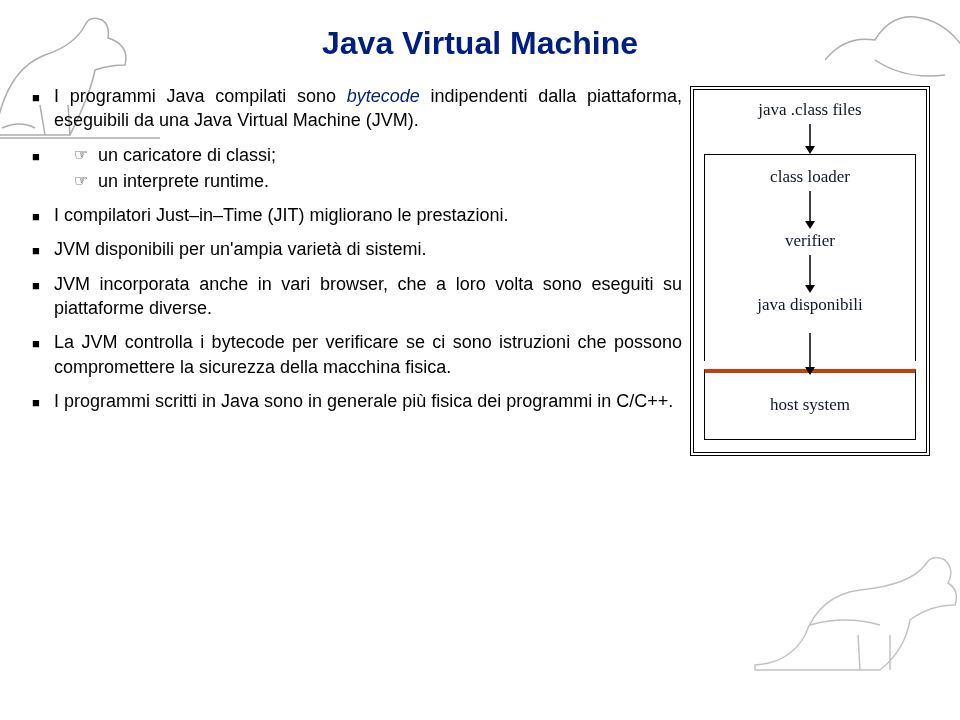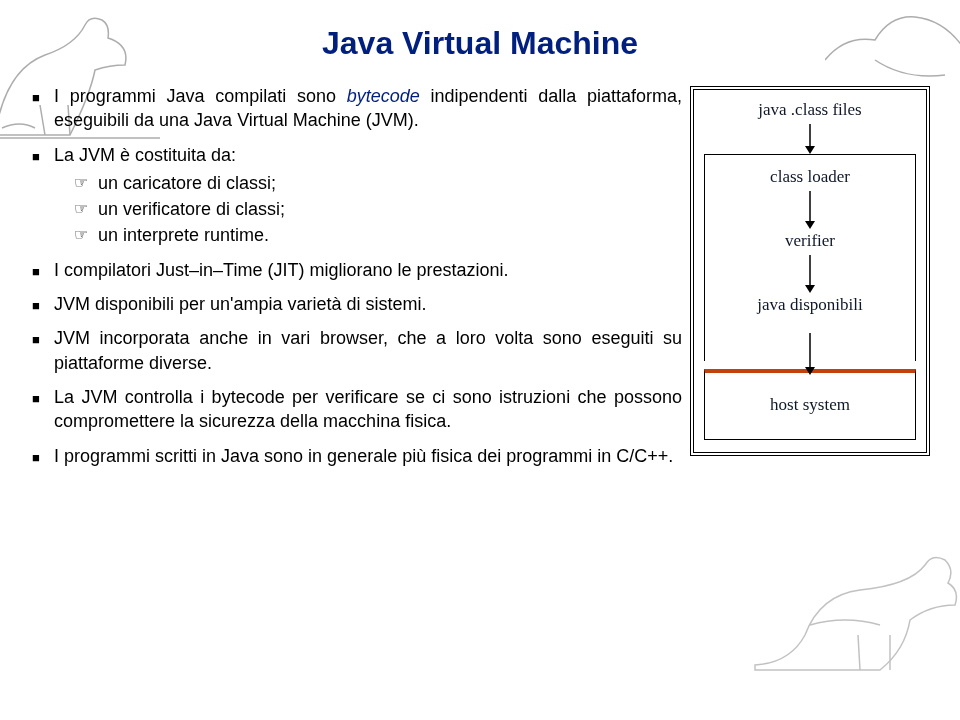--- a/index.html
+++ b/index.html
@@ -120,24 +120,22 @@
 <div class="slide">
   <h1 class="title">Java Virtual Machine</h1>
 
   <div class="content-row">
     <div class="text-col">
       <ul class="lvl1">
         <li>
           <span>I programmi Java compilati sono </span><span class="em-blue">bytecode</span><span> indipendenti dalla piattaforma, eseguibili da una Java Virtual Machine (JVM).</span>
         </li>
         <li>
-          <span>La JVM è costituita da:</span>
           <ul class="lvl2">
             <li>un caricatore di classi;</li>
-            <li>un verificatore di classi;</li>
             <li>un interprete runtime.</li>
           </ul>
         </li>
         <li>I compilatori Just–in–Time (JIT) migliorano le prestazioni.</li>
         <li>JVM disponibili per un'ampia varietà di sistemi.</li>
         <li>JVM incorporata anche in vari browser, che a loro volta sono eseguiti su piattaforme diverse.</li>
         <li>La JVM controlla i bytecode per verificare se ci sono istruzioni che possono compromettere la sicurezza della macchina fisica.</li>
         <li>I programmi scritti in Java sono in generale più fisica dei programmi in C/C++.</li>
       </ul>
     </div>

